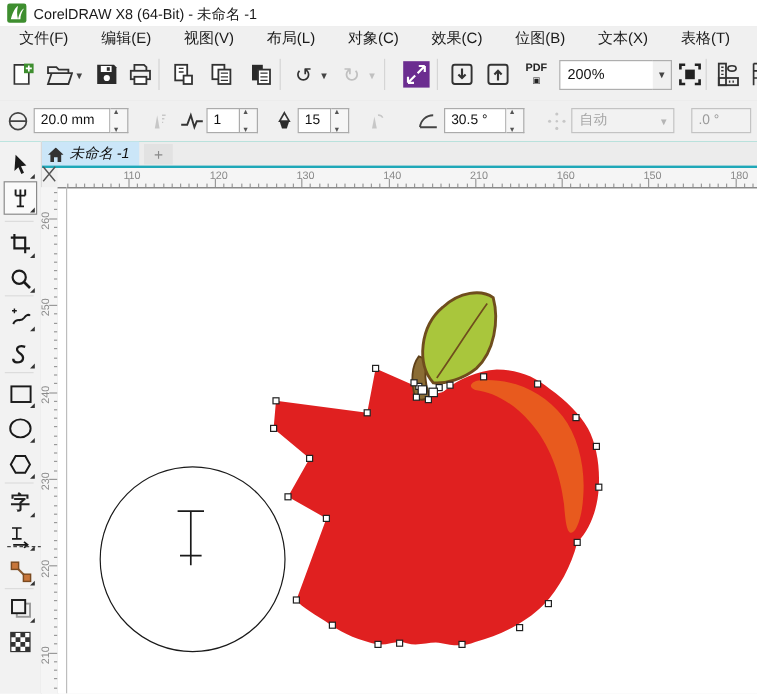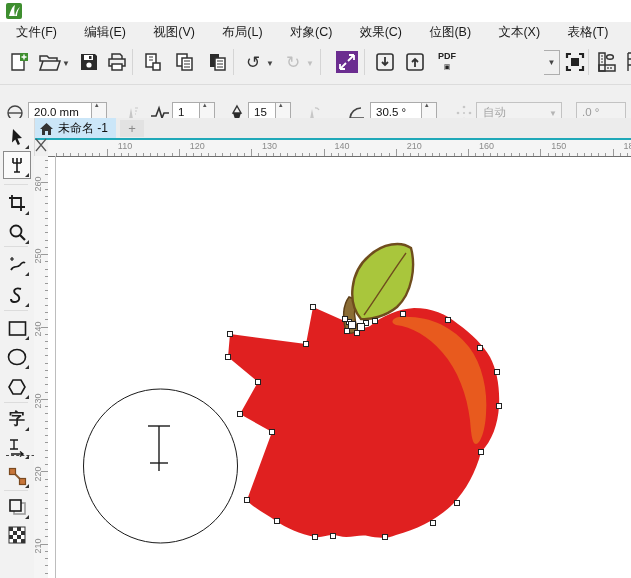--- a/index.html
+++ b/index.html
@@ -19,65 +19,66 @@
   #toolbar{left:0;top:41px;width:631px;height:43px;background:#f0f0f0;border-bottom:1px solid #dcdcdc;}
   .tb-btn{position:absolute;top:8px;width:26px;height:26px;display:flex;align-items:center;justify-content:center;}
   .tb-sep{position:absolute;top:8px;width:1px;height:26px;background:#d5d5d5;}
   .dd-arrow{position:absolute;top:18px;font-size:8px;color:#444;}
   .glyph{font-size:17px;color:#333;line-height:1;}
   .disabled .glyph{color:#c0c0c0;}
   #zoom-combo{position:absolute;left:466px;top:9px;width:78px;height:23px;background:#fff;border:1px solid #aeaeae;}
   #zoom-combo .val{position:absolute;left:6px;top:4px;font-size:12px;color:#111;}
   #zoom-dd{position:absolute;left:544px;top:9px;width:15px;height:23px;background:#f0f0f0;border:1px solid #aeaeae;border-left:none;text-align:center;font-size:8px;color:#444;line-height:23px;}
   
-  #propbar{left:0;top:96px;width:631px;height:34px;background:#f0f0f0;border-bottom:4px solid #14b8a6;}
+  #propbar{left:0;top:84px;width:631px;height:34px;background:#f0f0f0;border-bottom:4px solid #14b8a6;}
   .field{position:absolute;top:6px;height:21px;background:#fff;border:1px solid #ababab;box-sizing:border-box;font-size:11.5px;line-height:19px;padding-left:5px;color:#111;}
   .field.gray{color:#9a9a9a;background:#f2f2f2;}
   .spin{position:absolute;top:6px;width:15px;height:21px;border:1px solid #ababab;border-left:none;background:#f6f6f6;box-sizing:border-box;}
   .spin:before{content:"▴";position:absolute;top:-2px;left:3px;font-size:7px;color:#555;}
   .spin:after{content:"▾";position:absolute;bottom:-2px;left:3px;font-size:7px;color:#555;}
   .pb-icon{position:absolute;top:8px;width:18px;height:18px;}
   .combo{position:absolute;top:6px;height:21px;background:#f2f2f2;border:1px solid #c3c3c3;box-sizing:border-box;font-size:11.5px;line-height:19px;padding-left:6px;color:#a5a5a5;}
   .combo .ar{position:absolute;right:4px;top:0;font-size:8px;color:#b5b5b5;}
   
-  #tabbar{left:34px;top:118px;width:597px;height:21px;background:#ececec;}
+  #tabbar{left:34px;top:118px;width:597px;height:21px;background:#ececec;font-style:italic;}
   #doc-tab{position:absolute;left:0px;top:0;height:21px;width:82px;background:#cbe6f8;display:flex;align-items:center;padding-left:6px;box-sizing:border-box;}
   #doc-tab .lbl{font-size:12px;color:#111;margin-left:5px;white-space:nowrap;}
   #tab-add{position:absolute;left:86px;top:2px;width:24px;height:17px;background:#e2e2e2;color:#8a8a8a;text-align:center;line-height:17px;font-size:13px;}
   #tab-underline{position:absolute;left:0;top:20px;width:597px;height:2px;background:#1fa8b8;}
   
   #toolbox{left:0;top:118px;width:34px;height:460px;background:#f2f2f2;border-right:1px solid #d9d9d9;}
   .tool{position:absolute;left:4px;width:26px;height:26px;display:flex;align-items:center;justify-content:center;}
   .tool .fly{position:absolute;right:1px;bottom:1px;width:0;height:0;border-left:4px solid transparent;border-bottom:4px solid #333;}
   .tool.selected{border:1px solid #8a8a8a;background:#fafafa;left:3px;}
   .tool-sep{position:absolute;left:4px;width:24px;height:1px;background:#dcdcdc;}
   #flyout-dash{position:absolute;left:6px;top:337px;width:49px;border-top:1.5px dashed #444;}
   .cn-glyph{font-size:16px;font-weight:bold;color:#222;font-family:"DejaVu Sans",sans-serif;}
   
   #h-ruler{left:48px;top:140px;width:583px;height:16px;background:#f5f5f5;border-bottom:1px solid #cfcfcf;overflow:hidden;}
   #v-ruler{left:34px;top:156px;width:14px;height:422px;background:#f5f5f5;border-right:1px solid #cfcfcf;overflow:hidden;}
   .h-tick{position:absolute;bottom:0;width:1px;background:#9a9a9a;}
   .v-tick{position:absolute;right:0;height:1px;background:#9a9a9a;}
-  .h-lab{position:absolute;top:1px;font-size:9px;color:#8a8a8a;transform:translateX(-50%);margin-left:15px;}
+  .h-lab{position:absolute;top:1px;font-size:9px;color:#8a8a8a;transform:translateX(-50%);}
   .v-lab{position:absolute;left:-4px;font-size:9px;color:#8a8a8a;transform:rotate(-90deg);}
   #ruler-corner{left:34px;top:136px;width:14px;height:18px;}
   
   #canvas{left:48px;top:156px;width:583px;height:422px;background:#ffffff;border-top:1.5px solid #6e6e6e;}
   #page-left-line{left:55px;top:156px;width:1px;height:422px;background:#bdbdbd;}
   #artwork{left:0;top:0;width:631px;height:578px;pointer-events:none;}
 </style>
 </head>
 <body>
 
 <div id="titlebar" class="abs">
   <div id="corel-logo" class="abs">
     <svg width="16" height="16" viewBox="0 0 16 16">
         <path d="M3,13 C5,6 7,3 9,2 C8,6 8,9 9,13 C10,8 12,5 14,4 C12,7 11,10 11,13 Z" fill="#fff"></path>
       </svg>
   </div>
+  <div id="title-text" class="abs">CorelDRAW X8 (64-Bit) - 未命名 -1</div>
 </div>
 
 <div id="menubar" class="abs">
   <span class="menu-item">文件(F)</span>
   <span class="menu-item">编辑(E)</span>
   <span class="menu-item">视图(V)</span>
   <span class="menu-item">布局(L)</span>
   <span class="menu-item">对象(C)</span>
   <span class="menu-item">效果(C)</span>
   <span class="menu-item">位图(B)</span>
@@ -162,20 +163,23 @@
       </svg>
   </div>
   <div class="tb-btn" style="left:402px">
     <svg width="22" height="22" viewBox="0 0 22 22">
         <rect x="3" y="3" width="16" height="16" fill="none" stroke="#333" stroke-width="1.6" rx="2"></rect>
         <path d="M11,16 v-8 M8,11 l3,-3 l3,3" fill="none" stroke="#333" stroke-width="1.8"></path>
       </svg>
   </div>
   <div class="tb-btn" style="left:432px;width:30px">
     <div style="font-size:9px;font-weight:bold;color:#222;line-height:1.1;text-align:center"><span>PDF</span><br><span style="font-size:7px">▣</span></div>
+  </div>
+  <div id="zoom-combo">
+    <div class="val">200%</div>
   </div>
   <div id="zoom-dd">▼</div>
   <div class="tb-btn" style="left:562px">
     <svg width="22" height="22" viewBox="0 0 22 22">
         <path d="M3,7 V3 h4 M15,3 h4 v4 M19,15 v4 h-4 M7,19 H3 v-4" fill="none" stroke="#222" stroke-width="2.2"></path>
         <rect x="7" y="7" width="8" height="8" fill="#222"></rect>
       </svg>
   </div>
   <div class="tb-sep" style="left:588px"></div>
   <div class="tb-btn" style="left:594px">

